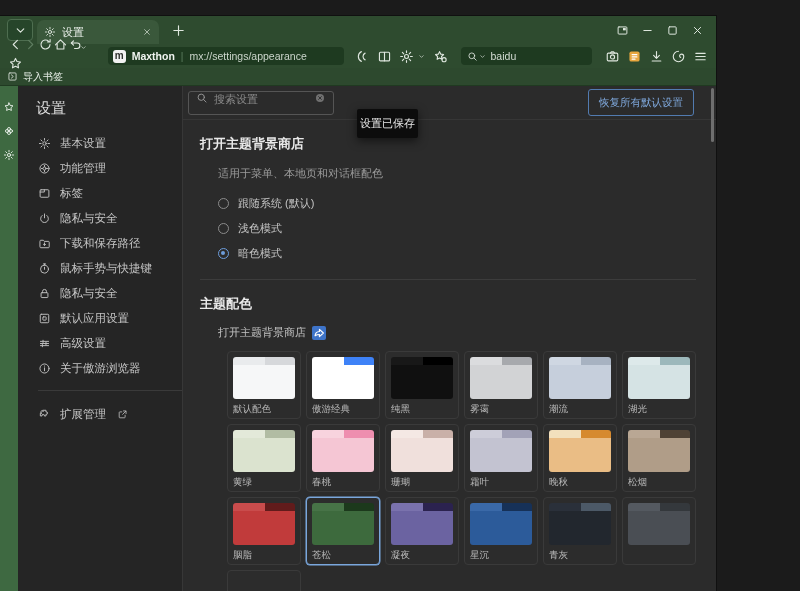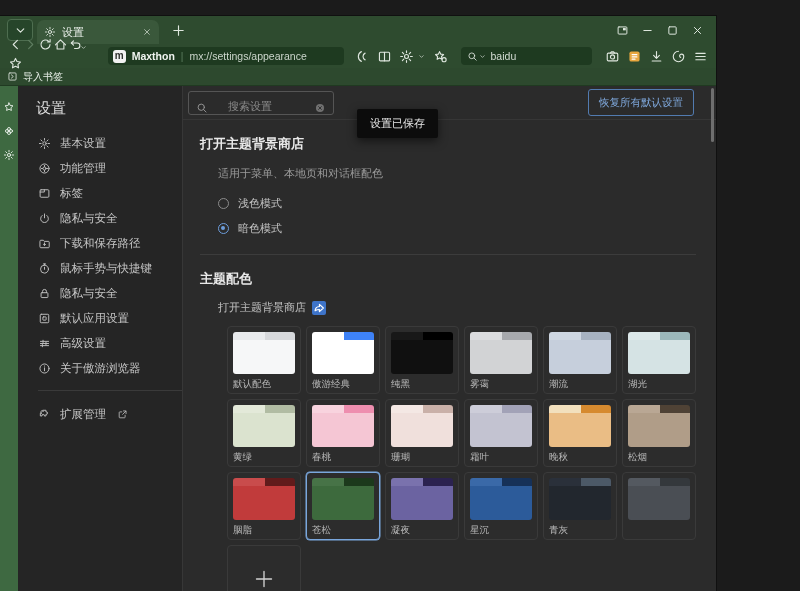--- a/index.html
+++ b/index.html
@@ -48,25 +48,25 @@
   .sb-title{font-size:15px;color:#dcdcdc;padding:13px 0 13px 18px;}
   .sb-item{height:25px;display:flex;align-items:center;gap:9px;padding-left:20px;font-size:11.5px;color:#c5c5c5;cursor:default;}
   .sb-item .ic{width:13px;height:13px;color:#bdbdbd;}
   .sb-item.sel{background:#3b3b3b;color:#ececec;}
   .sb-item.sel .ic{color:#e4e4e4;}
   .sb-div{height:1px;background:#3a3a3a;margin:9px 0 11px 20px;}
   .sb-item .ic.ext{width:11px;height:11px;margin-left:2px;}
 
   .content{flex:1;position:relative;background:#2b2b2b;overflow:hidden;}
   .c-header{height:34px;display:flex;align-items:center;padding:0 22px 0 5px;border-bottom:1px solid #363636;box-sizing:border-box;}
-  .s-box{width:146px;height:24px;border:1px solid #555;border-radius:3px;display:flex;align-items:flex-end;gap:20px;padding:0 7px;box-sizing:border-box;}
+  .s-box{width:146px;height:24px;border:1px solid #555;border-radius:3px;display:flex;align-items:flex-start;gap:6px;padding:0 7px;box-sizing:border-box;}
   .s-box .ic{width:12px;height:12px;color:#9b9b9b;}
   .s-ph{font-size:11px;color:#8a8a8a;flex:1;}
   .reset-btn{margin-left:auto;height:25px;padding:0 10px;border:1px solid #527bb0;border-radius:3px;color:#7fa8dc;font-size:10.5px;display:flex;align-items:center;background:transparent;}
-  .toast{position:absolute;left:174px;top:23px;background:#0c0c0c;color:#e7e7e7;font-size:11px;padding:7px 13px;border-radius:2px;z-index:6;box-shadow:0 3px 10px rgba(0,0,0,.55);}
+  .toast{position:absolute;left:174px;top:23px;background:#0c0c0c;color:#e7e7e7;font-size:11px;padding:7px 3px;border-radius:2px;z-index:6;box-shadow:0 3px 10px rgba(0,0,0,.55);}
   .sec-title{font-size:13px;font-weight:bold;color:#e9e9e9;margin:15px 0 0 17px;}
   .sec-desc{font-size:11px;color:#9b9b9b;margin:13px 0 0 35px;}
   .radios{margin:10px 0 0 35px;}
   .radio-row{display:flex;align-items:center;gap:9px;height:25px;}
   .rdot{width:11px;height:11px;border:1.5px solid #8b8b8b;border-radius:50%;box-sizing:border-box;position:relative;}
   .radio-row.sel .rdot{border-color:#6d9ddb;}
   .radio-row.sel .rdot::after{content:"";position:absolute;left:2px;top:2px;width:4px;height:4px;border-radius:50%;background:#6d9ddb;}
   .radio-label{font-size:11px;color:#c3c3c3;}
   .c-div{height:1px;background:#3c3c3c;margin:13px 20px 0 17px;}
   .store-row{display:flex;align-items:center;gap:6px;margin:12px 0 0 35px;text-align:center;}
@@ -427,20 +427,24 @@
         <div class="reset-btn" data-name="reset-defaults-button">恢复所有默认设置</div>
       </div>
 
       <div class="toast" data-name="saved-toast">设置已保存</div>
 
       <div class="sec-title" data-name="menu-colors-section-title">打开主题背景商店</div>
       <div class="sec-desc" data-name="menu-colors-description">适用于菜单、本地页和对话框配色</div>
       <div class="radios" id="radio-list" data-name="color-mode-options">
           <div class="radio-row" data-name="color-mode-radio">
             <span class="rdot" data-name="radio-icon"></span>
+            <span class="radio-label" data-name="radio-label">跟随系统 (默认)</span>
+          </div>
+          <div class="radio-row" data-name="color-mode-radio">
+            <span class="rdot" data-name="radio-icon"></span>
             <span class="radio-label" data-name="radio-label">浅色模式</span>
           </div>
           <div class="radio-row sel" data-name="color-mode-radio">
             <span class="rdot" data-name="radio-icon"></span>
             <span class="radio-label" data-name="radio-label">暗色模式</span>
           </div>
         </div>
 
       <div class="c-div" data-name="section-divider"></div>
 

